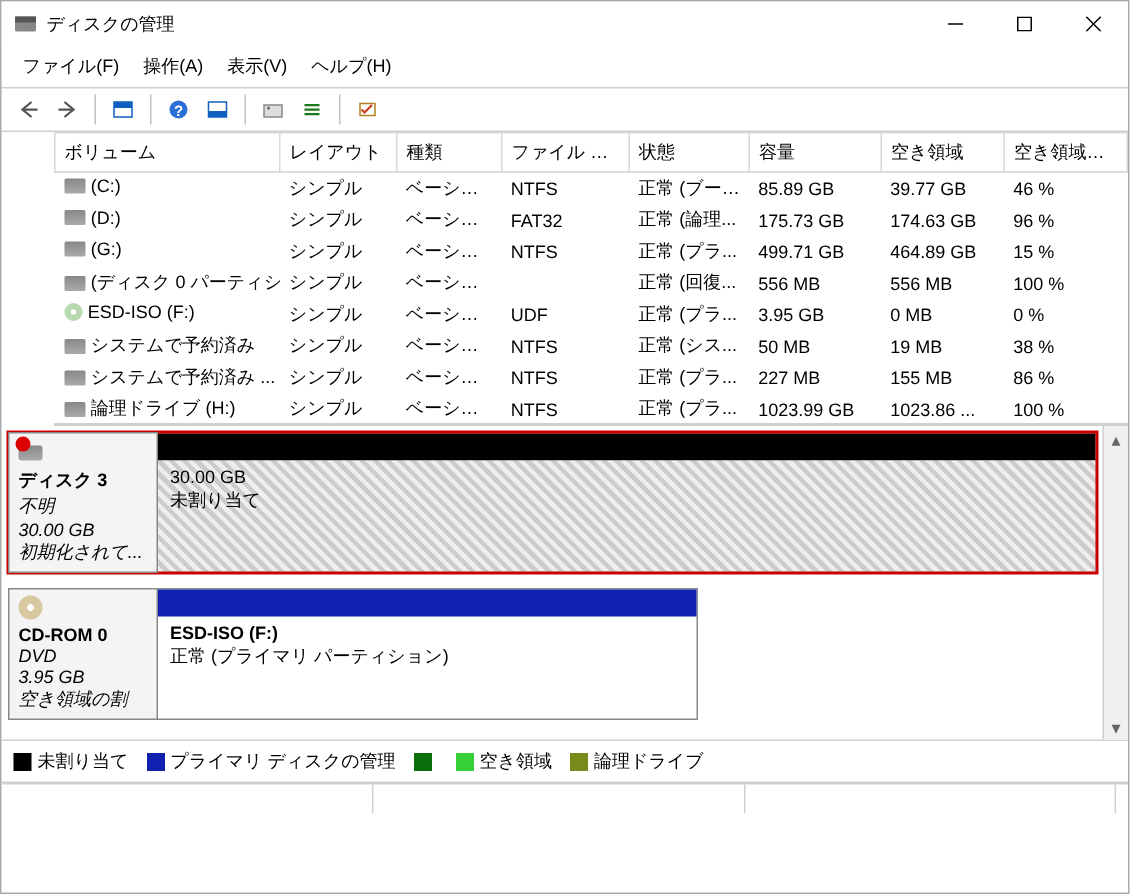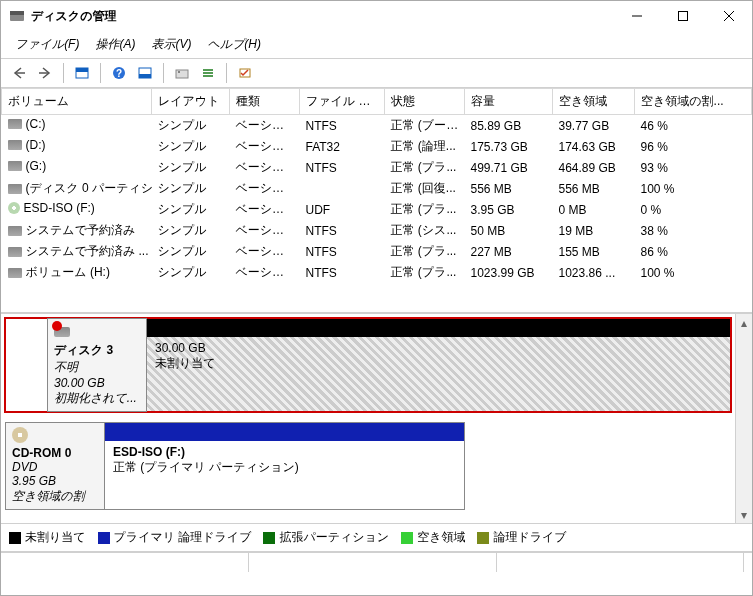--- a/index.html
+++ b/index.html
@@ -18,51 +18,52 @@
   .titlebar {
     height: 30px;
     display: flex;
     align-items: center;
     padding: 0 0 0 8px;
     background: #fff;
   }
   .titlebar .app-icon {
     width: 16px; height: 16px; margin-right: 6px;
   }
-  .titlebar .title { flex: 1; font-weight: bold; }
+  .titlebar .title { flex: 1; }
   .titlebar .winbtn {
     width: 46px; height: 30px;
     display: flex; align-items: center; justify-content: center;
   }
   
   .menubar {
     display: flex;
     padding: 2px 6px;
     border-bottom: 1px solid #d0d0d0;
   }
-  .menubar .menu-item { padding: 3px 8px; font-style: italic; }
+  .menubar .menu-item { padding: 3px 8px; }
   
   .toolbar {
     display: flex;
     align-items: center;
     gap: 2px;
     padding: 3px 6px;
     border-bottom: 1px solid #d0d0d0;
   }
   .toolbar .tbtn {
     width: 24px; height: 22px;
     display: flex; align-items: center; justify-content: center;
     border: 1px solid transparent;
   }
   .toolbar .sep { width: 1px; height: 20px; background: #c0c0c0; margin: 0 4px; }
   
   .vol-list {
-    height: 226px;
+    height: 196px;
     overflow: auto;
     border-bottom: 2px solid #d0d0d0;
+    margin-left: 35px;
   }
   .vol-list table { width: 100%; border-collapse: collapse; table-layout: fixed; }
   .vol-list th {
     background: #fff;
     border: 1px solid #d8d8d8;
     font-weight: normal;
     text-align: left;
     padding: 4px 6px;
     white-space: nowrap;
     overflow: hidden;
@@ -93,21 +94,21 @@
     height: 210px;
     display: flex;
     border-bottom: 1px solid #d0d0d0;
     position: relative;
   }
   .gfx-main { flex: 1; overflow: auto; padding: 4px; }
   .disk-row {
     display: flex;
     margin-bottom: 10px;
   }
-  .disk-row.sel { outline: 2px solid #c00; outline-offset: -1px; padding-left: 42px; }
+  .disk-row.sel { outline: 2px solid #c00; outline-offset: -1px; }
   .disk-info {
     width: 100px;
     padding: 4px 6px;
     border: 1px solid #888;
     background: #f4f4f4;
     position: relative;
   }
   .disk-info .dtitle { font-weight: bold; white-space: nowrap; }
   .disk-info .dline { white-space: nowrap; overflow: hidden; text-overflow: ellipsis; font-style: italic; }
   .disk-body { flex: 1; border: 1px solid #888; border-left: none; display: flex; flex-direction: column; }
@@ -322,21 +323,21 @@
           <td class="first">
             <span class="drive-icon"></span>
             <span>(G:)</span>
           </td>
           <td>シンプル</td>
           <td>ベーシック</td>
           <td>NTFS</td>
           <td>正常 (プラ...</td>
           <td>499.71 GB</td>
           <td>464.89 GB</td>
-          <td>93 %</td>
+          <td>15 %</td>
         </tr>
         <tr>
           <td class="first">
             <span class="drive-icon"></span>
             <span>(ディスク 0 パーティシ...</span>
           </td>
           <td>シンプル</td>
           <td>ベーシック</td>
           <td></td>
           <td>正常 (回復...</td>
@@ -379,21 +380,21 @@
           <td>ベーシック</td>
           <td>NTFS</td>
           <td>正常 (プラ...</td>
           <td>227 MB</td>
           <td>155 MB</td>
           <td>86 %</td>
         </tr>
         <tr>
           <td class="first">
             <span class="drive-icon"></span>
-            <span>ボリューム (H:)</span>
+            <span>論理ドライブ (H:)</span>
           </td>
           <td>シンプル</td>
           <td>ベーシック</td>
           <td>NTFS</td>
           <td>正常 (プラ...</td>
           <td>1023.99 GB</td>
           <td>1023.86 ...</td>
           <td>100 %</td>
         </tr>
       </tbody>
@@ -443,25 +444,24 @@
   </div>
 </div>
 
 <div class="legend">
   <div class="leg-item">
       <span class="swatch sw-black"></span>
       <span>未割り当て</span>
     </div>
   <div class="leg-item">
       <span class="swatch sw-blue"></span>
-      <span>プライマリ 論理ドライブ</span>
+      <span>プライマリ ディスクの管理</span>
     </div>
   <div class="leg-item">
       <span class="swatch sw-dgreen"></span>
-      <span>拡張パーティション</span>
     </div>
   <div class="leg-item">
       <span class="swatch sw-lgreen"></span>
       <span>空き領域</span>
     </div>
   <div class="leg-item">
       <span class="swatch sw-olive"></span>
       <span>論理ドライブ</span>
     </div>
 </div>

